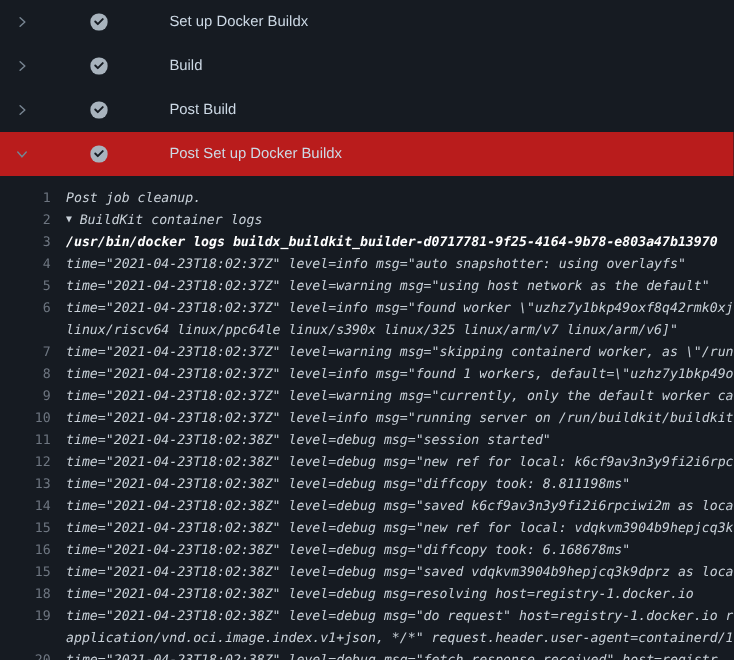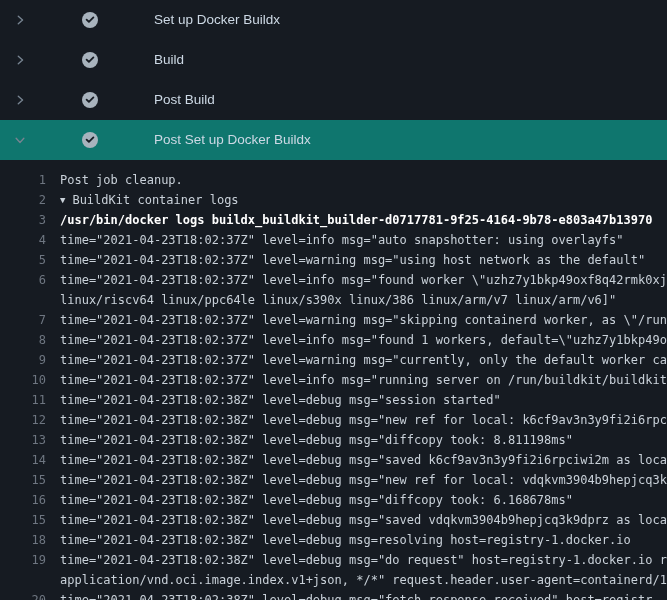--- a/index.html
+++ b/index.html
@@ -14,21 +14,21 @@
   
   .step-list { width:100%; }
   .step-header {
     height:40px;
     display:flex;
     align-items:center;
     padding:0 16px 0 12px;
     cursor:pointer;
     gap:44px;
   }
-  .step-header.expanded { background:#0f766e; }
+  .step-header.expanded { background:#b91c1c; }
   .chev {
     width:16px; height:16px;
     display:flex; align-items:center; justify-content:center;
     margin-right:10px;
     color:#768390;
   }
   .chev svg { display:block; }
   .step-header.expanded .chev svg { transform:rotate(90deg); }
   .check {
     width:16px; height:16px;
@@ -69,20 +69,21 @@
     font-size:9px;
     line-height:20px;
     margin-right:7px;
     color:#c9d1d9;
     cursor:pointer;
   }
   .txt {
     flex:1;
     overflow:hidden;
     color:#c9d1d9;
+    font-style:italic;
   }
   .t-command .txt { color:#ffffff; font-weight:bold; }
 </style>
 </head>
 <body>
 
 <div class="step-list">
     <div class="step-header">
     <span class="chev">
       <svg width="12" height="12" viewBox="0 0 14 14">
@@ -167,21 +168,21 @@
     <span class="txt">time="2021-04-23T18:02:37Z" level=warning msg="using host network as the default"</span>
   </div>
     <div class="log-line t-plain">
     <span class="num">6</span>
     
     <span class="txt">time="2021-04-23T18:02:37Z" level=info msg="found worker \"uzhz7y1bkp49oxf8q42rmk0xj</span>
   </div>
     <div class="log-line t-cont">
     <span class="num"></span>
     
-    <span class="txt">linux/riscv64 linux/ppc64le linux/s390x linux/386 linux/arm/v7 linux/arm/v6]"</span>
+    <span class="txt">linux/riscv64 linux/ppc64le linux/s390x linux/325 linux/arm/v7 linux/arm/v6]"</span>
   </div>
     <div class="log-line t-plain">
     <span class="num">7</span>
     
     <span class="txt">time="2021-04-23T18:02:37Z" level=warning msg="skipping containerd worker, as \"/run</span>
   </div>
     <div class="log-line t-plain">
     <span class="num">8</span>
     
     <span class="txt">time="2021-04-23T18:02:37Z" level=info msg="found 1 workers, default=\"uzhz7y1bkp49o</span>

